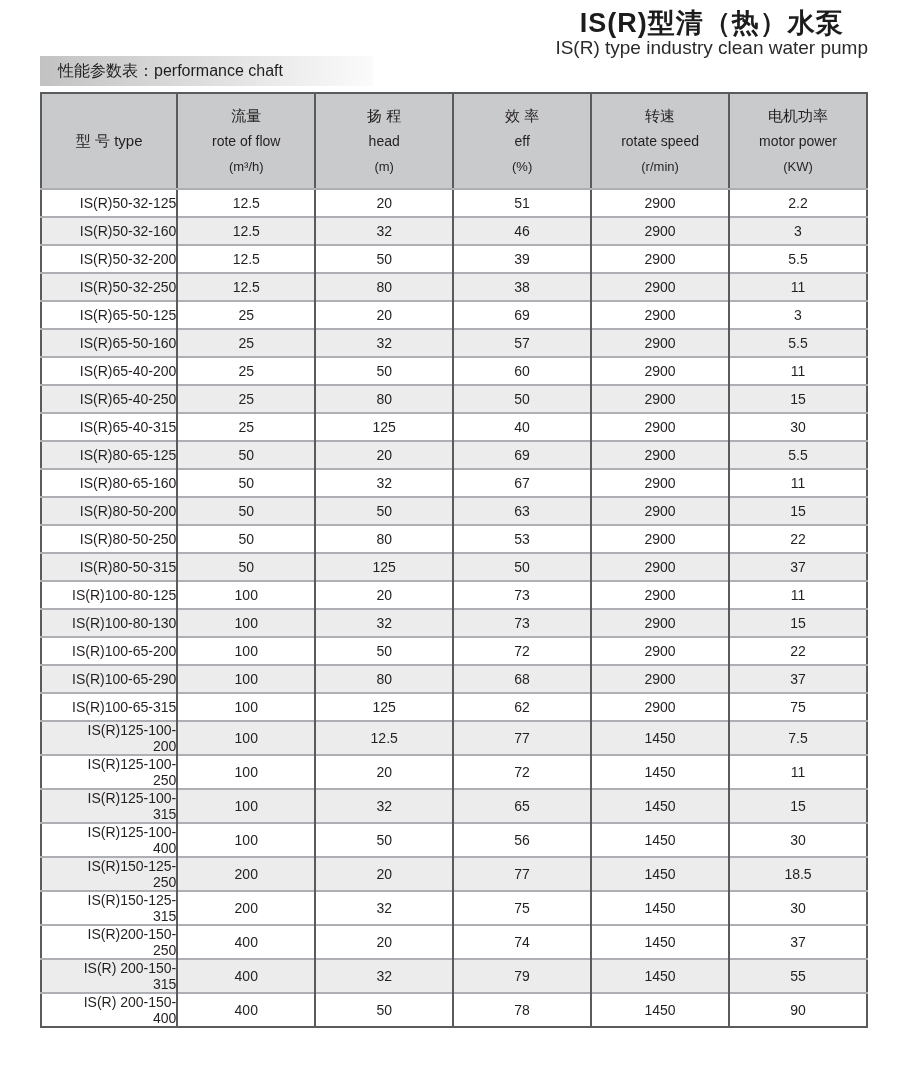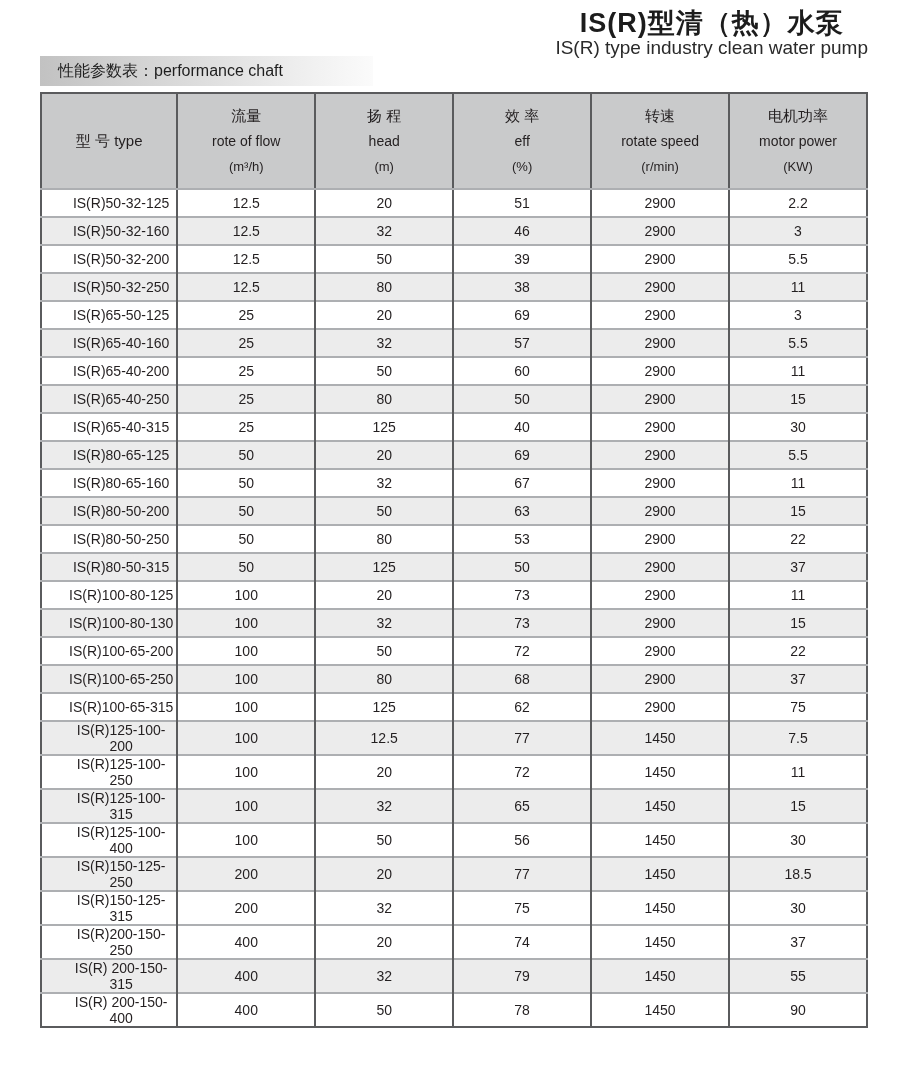--- a/index.html
+++ b/index.html
@@ -86,21 +86,21 @@
     height: 28px;
     font-size: 14px;
     text-align: center;
     vertical-align: middle;
     border-left: 2px solid var(--border-dark);
     border-top: 2px solid var(--border-light);
     background: var(--row-bg);
   }
   .perf-table tbody td:first-child {
     border-left: none;
-    text-align: center;
+    text-align: right;
     padding-left: 24px;
   }
   .perf-table tbody tr.alt td { background: var(--row-alt-bg); }
 </style>
 </head>
 <body>
 
 <div class="title-block">
   <div class="title-cn">IS(R)型清（热）水泵</div>
   <div class="title-en">IS(R) type industry clean water pump</div>
@@ -186,21 +186,21 @@
       </tr>
       <tr>
         <td>IS(R)65-50-125</td>
         <td>25</td>
         <td>20</td>
         <td>69</td>
         <td>2900</td>
         <td>3</td>
       </tr>
       <tr class="alt">
-        <td>IS(R)65-40-160</td>
+        <td>IS(R)65-50-160</td>
         <td>25</td>
         <td>32</td>
         <td>57</td>
         <td>2900</td>
         <td>5.5</td>
       </tr>
       <tr>
         <td>IS(R)65-40-200</td>
         <td>25</td>
         <td>50</td>
@@ -282,21 +282,21 @@
       </tr>
       <tr>
         <td>IS(R)100-65-200</td>
         <td>100</td>
         <td>50</td>
         <td>72</td>
         <td>2900</td>
         <td>22</td>
       </tr>
       <tr class="alt">
-        <td>IS(R)100-65-250</td>
+        <td>IS(R)100-65-290</td>
         <td>100</td>
         <td>80</td>
         <td>68</td>
         <td>2900</td>
         <td>37</td>
       </tr>
       <tr>
         <td>IS(R)100-65-315</td>
         <td>100</td>
         <td>125</td>

